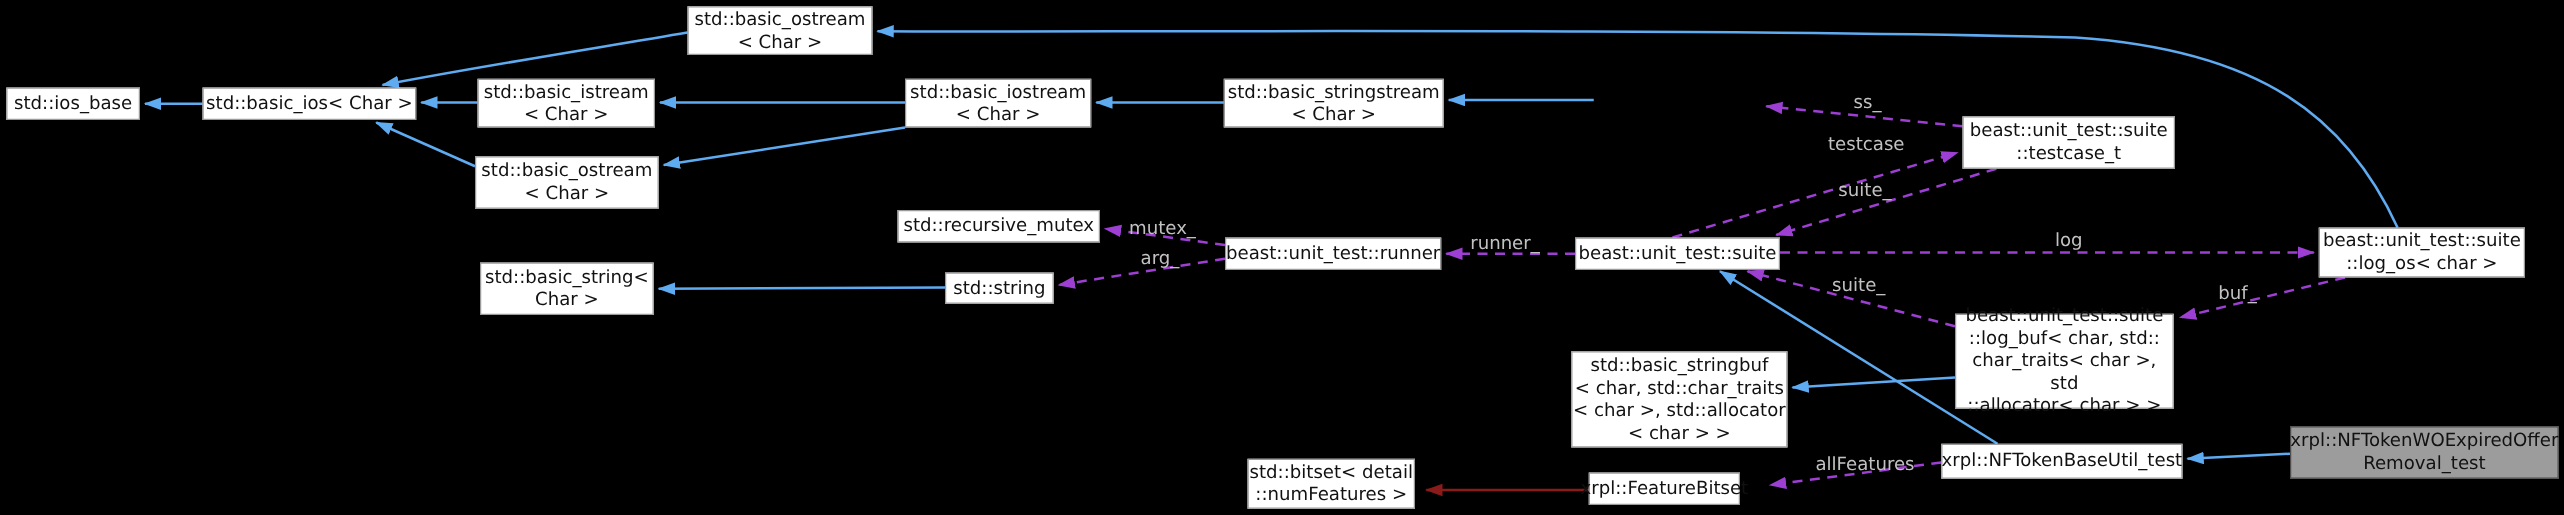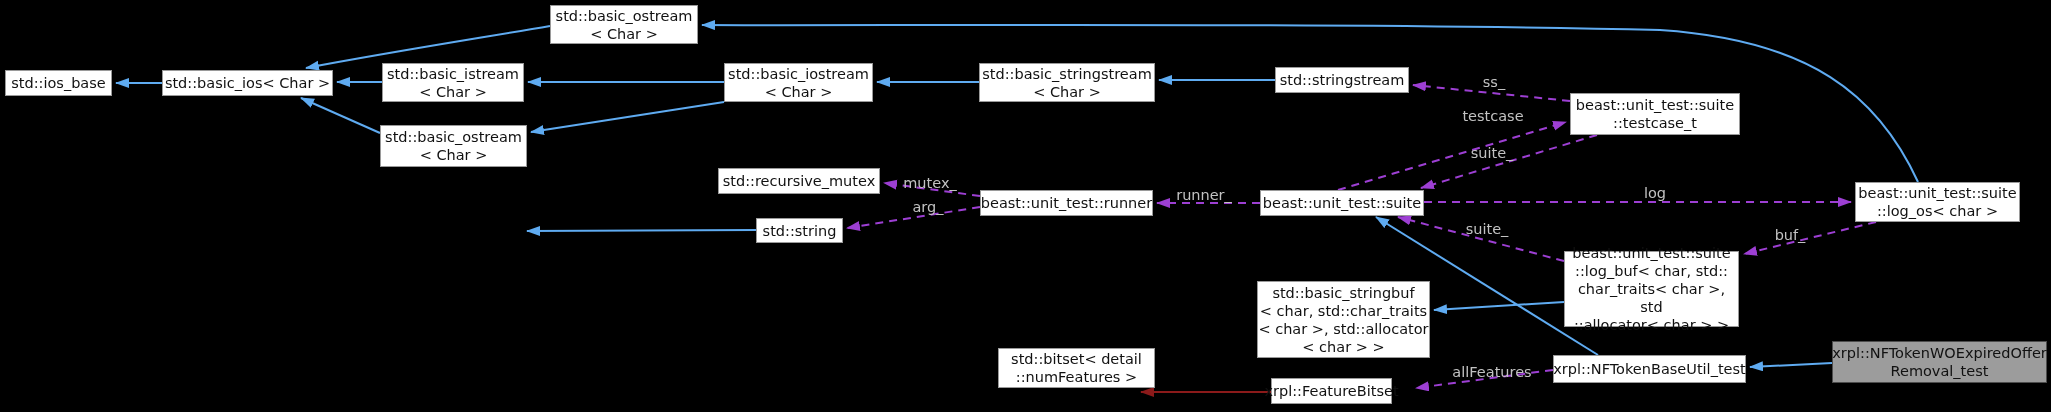--- a/index.html
+++ b/index.html
@@ -76,38 +76,39 @@
     <div class="node" style="left: 5px; top: 70px; width: 107px; height: 26px;">std::ios_base</div>
     <div class="node" style="left: 162px; top: 70px; width: 171px; height: 26px;">std::basic_ios&lt; Char &gt;</div>
     <div class="node" style="left: 550px; top: 5px; width: 148px; height: 39px;">std::basic_ostream
 &lt; Char &gt;</div>
     <div class="node" style="left: 382px; top: 63px; width: 142px; height: 39px;">std::basic_istream
 &lt; Char &gt;</div>
     <div class="node" style="left: 724px; top: 63px; width: 149px; height: 39px;">std::basic_iostream
 &lt; Char &gt;</div>
     <div class="node" style="left: 979px; top: 63px; width: 176px; height: 39px;">std::basic_stringstream
 &lt; Char &gt;</div>
-    <div class="node" style="left: 1275px; top: 67px; width: 134px; height: 26px;">std::stringstream</div>
     <div class="node" style="left: 1570px; top: 93px; width: 170px; height: 42px;">beast::unit_test::suite
 ::testcase_t</div>
     <div class="node" style="left: 380px; top: 125px; width: 147px; height: 42px;">std::basic_ostream
 &lt; Char &gt;</div>
     <div class="node" style="left: 980px; top: 190px; width: 173px; height: 26px;">beast::unit_test::runner</div>
     <div class="node" style="left: 718px; top: 168px; width: 162px; height: 26px;">std::recursive_mutex</div>
     <div class="node" style="left: 1260px; top: 190px; width: 164px; height: 26px;">beast::unit_test::suite</div>
     <div class="node" style="left: 1855px; top: 182px; width: 165px; height: 40px;">beast::unit_test::suite
 ::log_os&lt; char &gt;</div>
+    <div class="node" style="left: 384px; top: 210px; width: 139px; height: 42px;">std::basic_string&lt;
+Char &gt;</div>
     <div class="node" style="left: 756px; top: 218px; width: 87px; height: 25px;">std::string</div>
     <div class="node" style="left: 1564px; top: 251px; width: 175px; height: 76px;">beast::unit_test::suite
 ::log_buf&lt; char, std::
 char_traits&lt; char &gt;, std
 ::allocator&lt; char &gt; &gt;</div>
     <div class="node" style="left: 1257px; top: 281px; width: 173px; height: 77px;">std::basic_stringbuf
 &lt; char, std::char_traits
 &lt; char &gt;, std::allocator
 &lt; char &gt; &gt;</div>
-    <div class="node" style="left: 998px; top: 348px; width: 157px; height: 40px;">std::bitset&lt; detail
+    <div class="node" style="left: 998px; top: 367px; width: 134px; height: 40px;">std::bitset&lt; detail
 ::numFeatures &gt;</div>
     <div class="node" style="left: 1271px; top: 378px; width: 121px; height: 26px;">xrpl::FeatureBitset</div>
     <div class="node" style="left: 1553px; top: 355px; width: 193px; height: 28px;">xrpl::NFTokenBaseUtil_test</div>
     <div class="node focus" style="left: 1832px; top: 341px; width: 215px; height: 42px;">xrpl::NFTokenWOExpiredOffer
 Removal_test</div>
   </div>
 
 </body></html>

